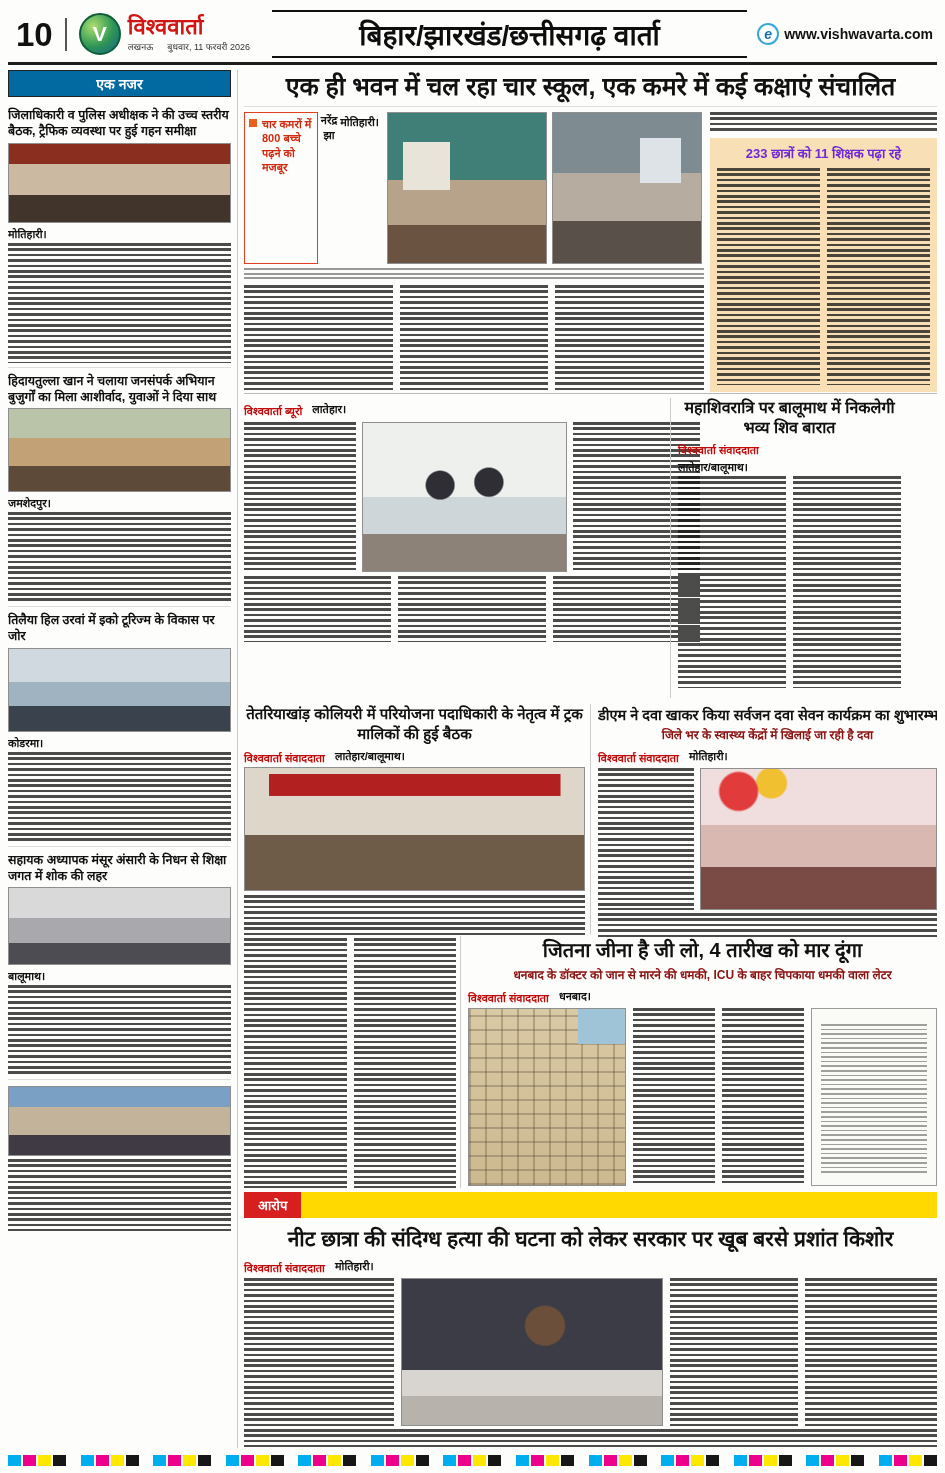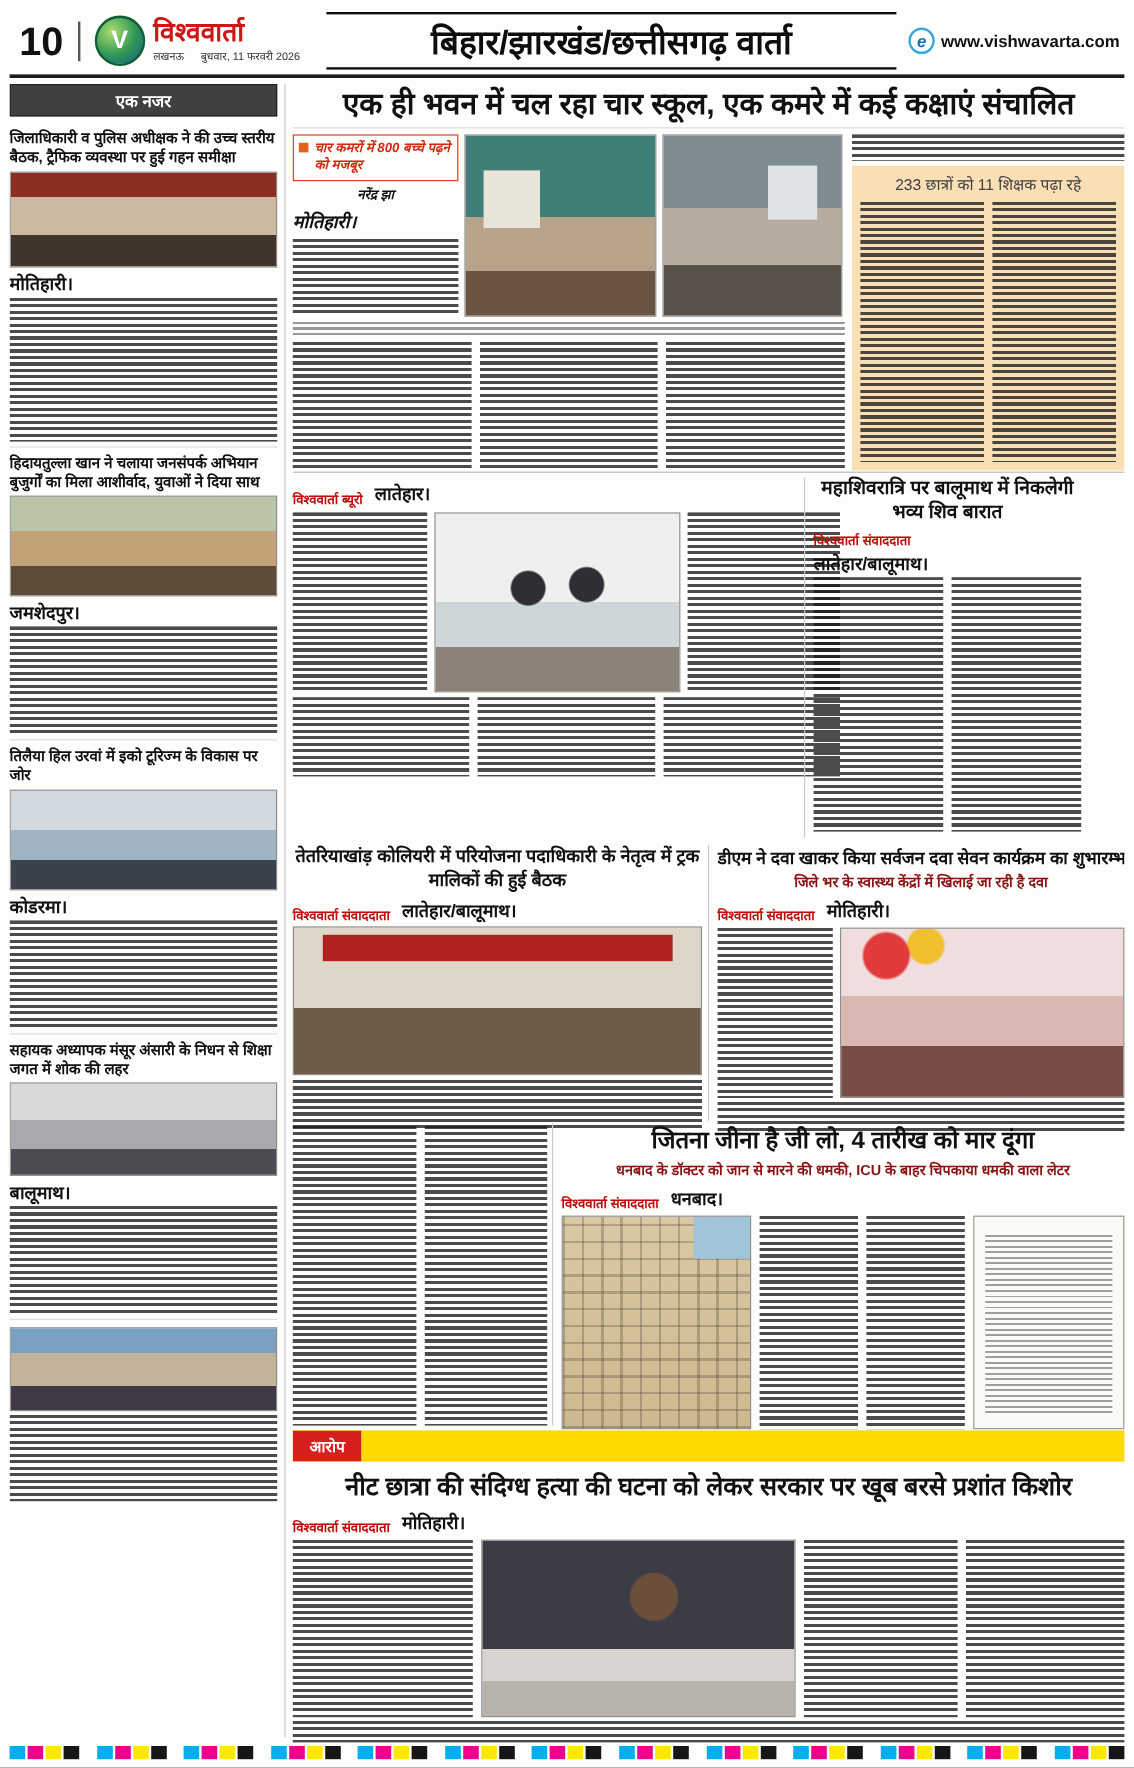--- a/index.html
+++ b/index.html
@@ -53,44 +53,44 @@
            repeating-linear-gradient(0deg,rgba(70,60,45,.28) 0 2px,transparent 2px 14px),
            linear-gradient(#d9c9a4,#cdb98f);}
   .ph-letter{background:#fafaf7;border:1px solid #999;}
   .ph-letter::before{content:"";position:absolute;left:9px;right:9px;top:15px;bottom:10px;
            background:repeating-linear-gradient(180deg,#555 0 1.6px,transparent 1.6px 4.6px);opacity:.55;}
   .ph-pk{background:radial-gradient(circle at 55% 32%,#6b4f3a 11%,transparent 12%),
          linear-gradient(180deg,#3c3c46 0 62%,#d8d4cf 62% 80%,#b7b2ac 80%);}
   
   .left-col{position:absolute;left:8px;top:70px;width:230px;height:1378px;border-right:1px solid #c9c9c9;
             padding-right:6px;box-sizing:border-box;overflow:hidden;}
-  .ln-head{background:#404040;color:#fff;font-weight:bold;text-align:center;border:1px solid #222;
+  .ln-head{background:#0369a1;color:#fff;font-weight:bold;text-align:center;border:1px solid #222;
            padding:3px 0;font-size:14px;margin-bottom:5px;}
   .ln-art{border-top:1px solid #ddd;padding-top:4px;margin-top:4px;}
   .ln-art:first-of-type{border-top:none;margin-top:0;}
   .ln-h{font-size:12.5px;line-height:1.3;font-weight:bold;margin:1px 0 3px;color:#101010;}
-  .dl{font-weight:bold;font-size:15px;margin:2px 0;}
+  .dl{font-weight:bold;font-size:11px;margin:2px 0;}
   .by{color:#c00b0b;font-weight:bold;font-size:11px;}
   .ln-art .ph{width:100%;margin:2px 0 3px;}
   
   .blk{position:absolute;box-sizing:border-box;}
   .ts{left:244px;top:68px;width:693px;height:326px;border-bottom:1px solid #bbb;}
   .ts-h{font-size:25px;font-weight:bold;text-align:center;margin:0 0 5px;white-space:nowrap;overflow:hidden;
         border-bottom:1px solid #ddd;padding-bottom:4px;}
   .ts-body{display:flex;gap:6px;height:280px;}
   .ts-left{width:460px;display:flex;flex-direction:column;gap:4px;}
   .ts-row{display:flex;gap:5px;height:152px;}
-  .kicker-col{width:138px;display:flex;flex-direction:column;gap:3px;font-style:italic;}
+  .kicker-col{width:138px;display:flex;flex-direction:row;gap:3px;}
   .kicker{border:1px solid #e04020;color:#d22a10;font-weight:bold;font-size:11px;line-height:1.3;
           padding:4px;display:flex;gap:5px;align-items:flex-start;}
   .sq{width:8px;height:8px;background:#e8611c;flex-shrink:0;margin-top:2px;}
   .reporter{font-size:11px;font-weight:bold;text-align:center;}
   .ts-right{flex:1;display:flex;flex-direction:column;gap:4px;}
   .orange{background:#f9dfb5;flex:1;padding:7px;box-sizing:border-box;display:flex;flex-direction:column;}
-  .orange-title{color:#404040;font-weight:normal;font-size:13px;text-align:center;margin-bottom:5px;line-height:1.35;}
+  .orange-title{color:#6d28d9;font-weight:bold;font-size:13px;text-align:center;margin-bottom:5px;line-height:1.35;}
   .orange .cols{flex:1;}
   .dc{left:244px;top:398px;width:456px;height:300px;}
   .dc-h{font-size:24px;font-weight:bold;text-align:center;line-height:1.2;margin:0 0 4px;}
   .dc-row{display:flex;gap:6px;height:150px;margin:4px 0;}
   .shiv{left:670px;top:398px;width:231px;height:300px;border-left:1px solid #ccc;padding-left:7px;}
   .shiv-h{font-size:16px;font-weight:bold;line-height:1.25;text-align:center;margin:0 0 4px;}
   .colb{left:244px;top:704px;width:341px;height:230px;}
   .colb-h{font-size:15px;font-weight:bold;line-height:1.3;text-align:center;margin:0 0 3px;}
   .cont{left:244px;top:938px;width:212px;height:250px;}
   .dawa{left:590px;top:704px;width:347px;height:230px;border-left:1px solid #ccc;padding-left:7px;}

